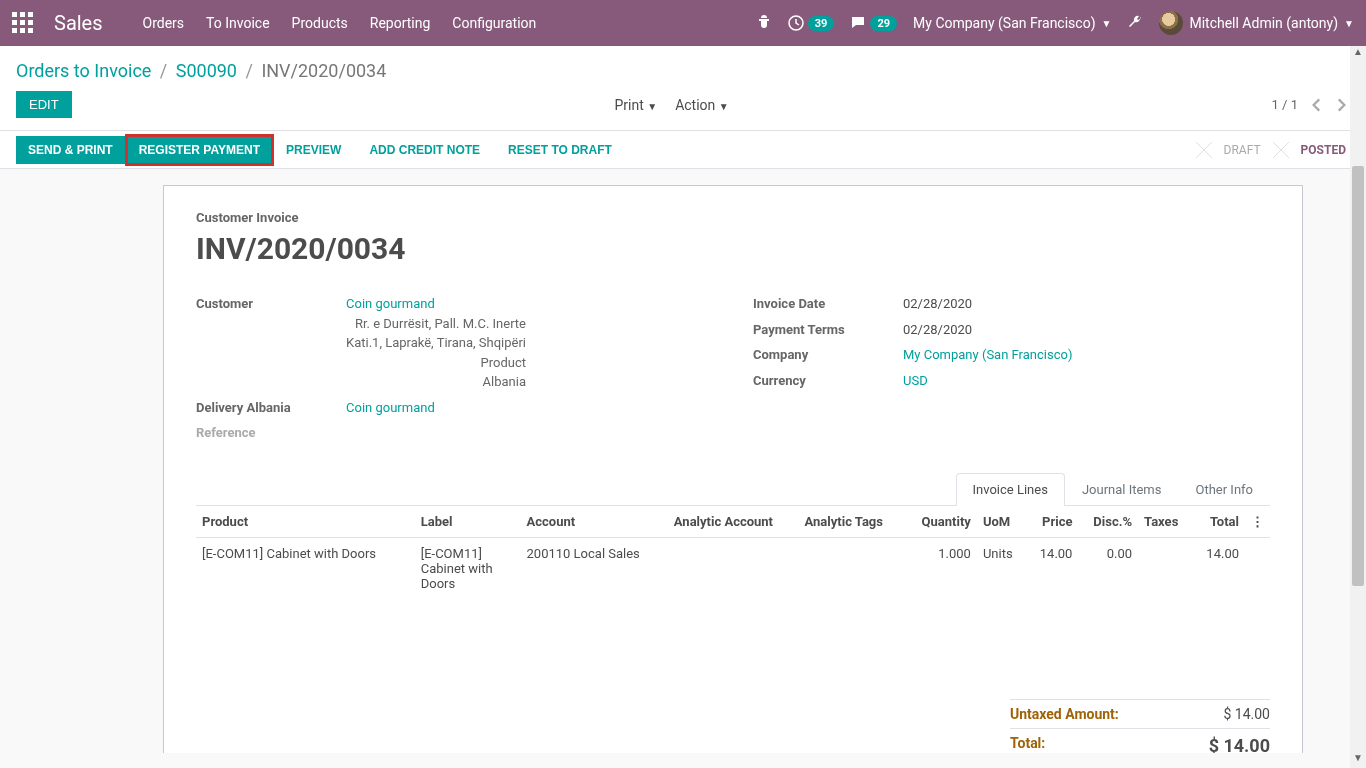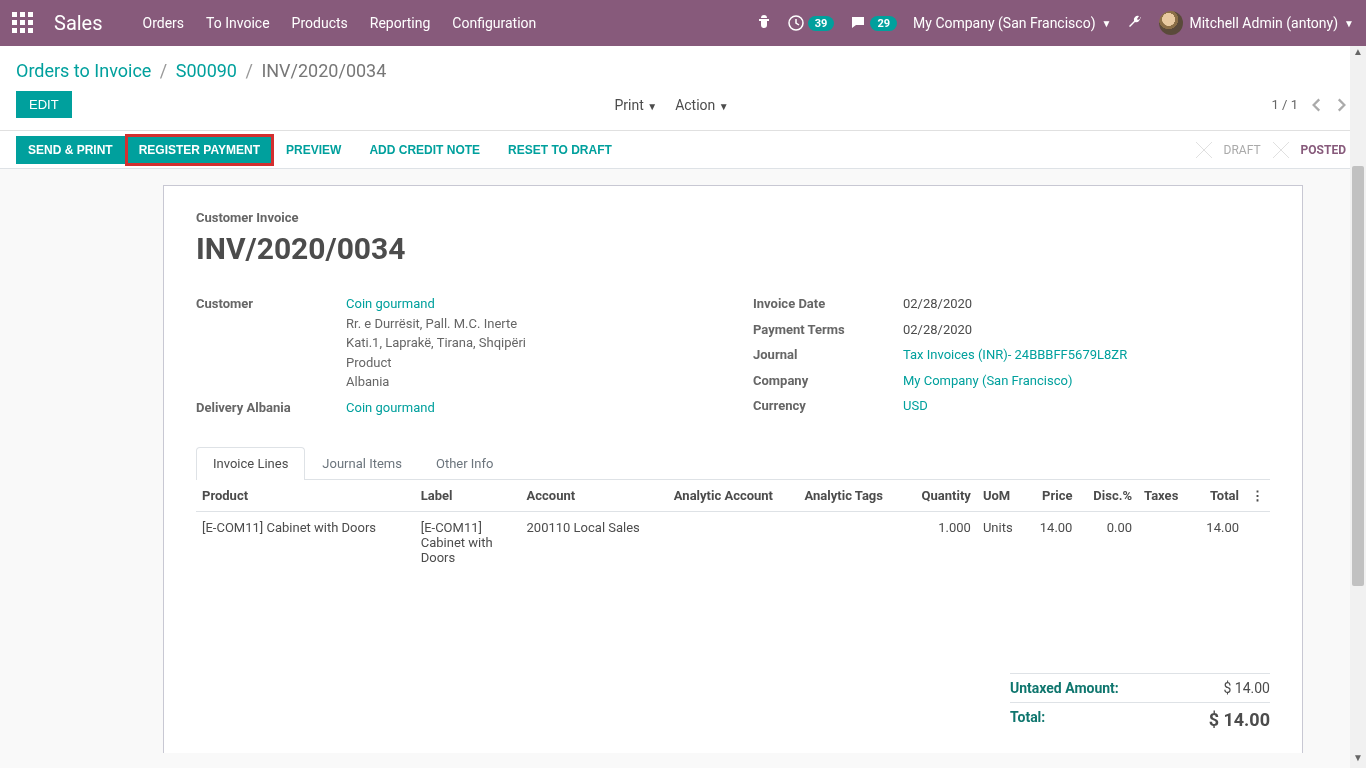--- a/index.html
+++ b/index.html
@@ -48,38 +48,38 @@
 .sheet-wrap { padding: 0 8px 0 108px; height: calc(768px - 46px - 100px - 38px); overflow-y: auto; }
 .sheet { background: #fff; border: 1px solid #c8c8d3; margin: 16px auto 0; max-width: 1140px; padding: 24px 32px; min-height: 600px; }
 .ribbon { font-size: 13px; color: #666; margin-bottom: 6px; font-weight: bold; }
 .title { font-size: 30px; color: #4c4c4c; margin-bottom: 28px; }
 .form-cols { display: flex; gap: 40px; margin-bottom: 24px; }
 .form-col { flex: 1; }
 .form-row { display: flex; margin-bottom: 6px; font-size: 13px; line-height: 1.5; }
 .form-row .label { width: 150px; color: #666; font-weight: bold; flex-shrink: 0; }
 .form-row .value { color: #4c4c4c; }
 .form-row .value.link { color: #00A09D; cursor: pointer; }
-.addr { color: #666; font-size: 13px; line-height: 1.5; }
-
-
-.tabs { display: flex; border-bottom: 1px solid #dee2e6; margin-bottom: 0; }
+.addr { color: #666; font-size: 13px; line-height: 1.5; text-align: right; }
+
+
+.tabs { display: flex; border-bottom: 1px solid #dee2e6; margin-bottom: 0; justify-content: flex-end; }
 .tab { padding: 8px 16px; font-size: 13px; color: #6c757d; cursor: pointer; border: 1px solid transparent; border-bottom: none; }
 .tab.active { color: #4c4c4c; border-color: #dee2e6; background: #fff; border-radius: 4px 4px 0 0; margin-bottom: -1px; }
 
 
 .inv-table { width: 100%; font-size: 13px; border-collapse: collapse; }
 .inv-table th { text-align: left; padding: 8px 6px; color: #4c4c4c; font-weight: bold; border-bottom: 1px solid #dee2e6; font-size: 13px; }
 .inv-table th.num, .inv-table td.num { text-align: right; }
 .inv-table td { padding: 8px 6px; vertical-align: top; color: #4c4c4c; }
 .opts { width: 10px; text-align: center; cursor: pointer; }
 
 
 .totals { margin-top: 100px; float: right; width: 260px; font-size: 14px; }
 .totals-row { display: flex; justify-content: space-between; padding: 6px 0; border-top: 1px solid #dee2e6; }
-.totals-row .tlabel { font-weight: bold; color: #0f766e; }
+.totals-row .tlabel { font-weight: bold; color: #a16207; }
 .totals-row .tval { color: #4c4c4c; }
 .totals-row.grand .tval { font-size: 18px; font-weight: bold; }
 
 
 .scrollbar-v { position: absolute; right: 0; top: 46px; bottom: 0; width: 16px; background: #f1f1f1; }
 .scrollbar-v .thumb { position: absolute; left: 2px; right: 2px; top: 120px; height: 420px; background: #c1c1c1; border-radius: 2px; }
 .scrollbar-v .arrow { position: absolute; left: 0; right: 0; height: 16px; text-align: center; font-size: 10px; color: #666; }
 .scrollbar-v .arrow.up { top: 0; }
 .scrollbar-v .arrow.down { bottom: 0; }
 </style>
@@ -192,33 +192,33 @@
             <div class="addr">Rr. e Durrësit, Pall. M.C. Inerte</div>
             <div class="addr">Kati.1, Laprakë, Tirana, Shqipëri</div>
             <div class="addr">Product</div>
             <div class="addr">Albania</div>
           </div>
         </div>
         <div class="form-row">
           <div class="label">Delivery Albania</div>
           <div class="value link">Coin gourmand</div>
         </div>
+        <div class="form-row">
+          <div class="label" style="color:#aaa">Reference</div>
+          <div class="value"></div>
+        </div>
       </div>
       <div class="form-col">
         <div class="form-row">
             <div class="label">Invoice Date</div>
             <div class="value">02/28/2020</div>
           </div>
         <div class="form-row">
             <div class="label">Payment Terms</div>
             <div class="value">02/28/2020</div>
-          </div>
-        <div class="form-row">
-            <div class="label">Journal</div>
-            <div class="value link">Tax Invoices (INR)- 24BBBFF5679L8ZR</div>
           </div>
         <div class="form-row">
             <div class="label">Company</div>
             <div class="value link">My Company (San Francisco)</div>
           </div>
         <div class="form-row">
             <div class="label">Currency</div>
             <div class="value link">USD</div>
           </div>
       </div>

